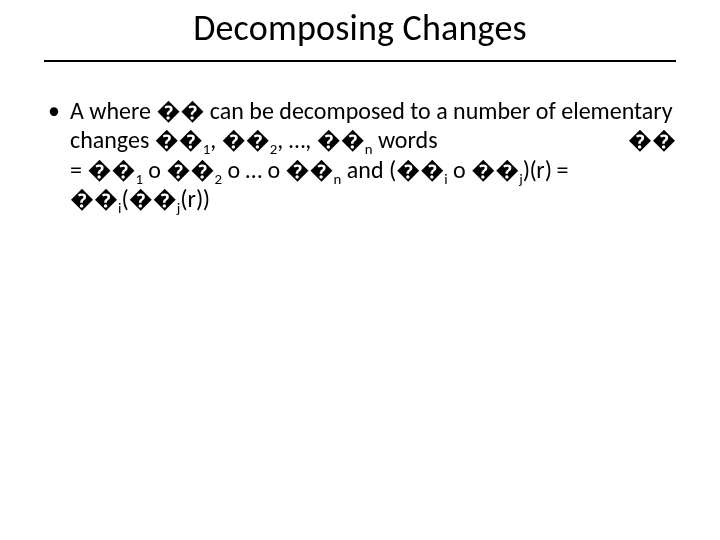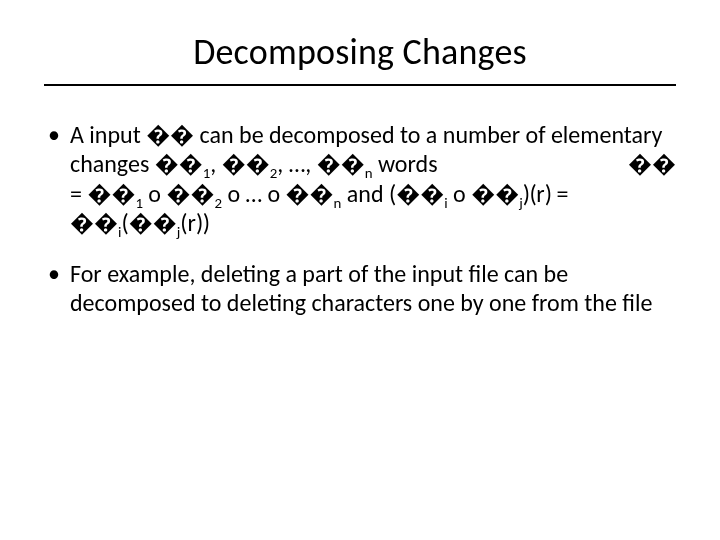--- a/index.html
+++ b/index.html
@@ -1,38 +1,37 @@
 <!DOCTYPE html>
 <html><head>
 <meta charset="utf-8">
 <style>
   * { margin: 0; padding: 0; box-sizing: border-box; }
   html, body { width: 720px; height: 540px; background: #fff; font-family: Calibri, "Segoe UI", Arial, sans-serif; color: #000; }
-  .slide { width: 720px; height: 399px; padding: 30px 44px 22px 44px; position: relative; }
+  .slide { width: 720px; height: 399px; padding: 6px 44px 22px 44px; position: relative; }
   .title { font-size: 36px; font-weight: 400; text-align: center; letter-spacing: 0.2px; }
   .rule { border: none; border-top: 2.5px solid #000; margin: 10px 0 34px 0; }
   ul.points { list-style: none; padding-left: 0; }
   ul.points > li { position: relative; padding-left: 26px; font-size: 24px; line-height: 1.22; margin-bottom: 22px; }
   ul.points > li::before { content: "•"; position: absolute; left: 4px; top: 0; font-size: 24px; }
   .glyph { font-family: Arial, sans-serif; }
   .sub { font-size: 0.62em; vertical-align: sub; line-height: 0; }
   .tight { letter-spacing: -0.5px; }
   .hl { text-decoration: underline; text-decoration-thickness: 1px; }
 </style>
 </head>
 <body>
 
 <div class="slide">
   <h1 class="title">Decomposing Changes</h1>
   <hr class="rule">
 
   <ul class="points">
 
     <li>
-      <span>A input </span><span class="glyph">��</span><span> can be decomposed to a number of elementary changes </span><span class="glyph">��</span><span class="sub">1</span><span>, </span><span class="glyph">��</span><span class="sub">2</span><span>, …, </span><span class="glyph">��</span><span class="sub">n</span><span> words </span><span style="float:right" class="glyph">��</span><br>
+      <span>A where </span><span class="glyph">��</span><span> can be decomposed to a number of elementary changes </span><span class="glyph">��</span><span class="sub">1</span><span>, </span><span class="glyph">��</span><span class="sub">2</span><span>, …, </span><span class="glyph">��</span><span class="sub">n</span><span> words </span><span style="float:right" class="glyph">��</span><br>
       <span> = </span><span class="glyph">��</span><span class="sub">1</span><span> o </span><span class="glyph">��</span><span class="sub">2</span><span> o … o </span><span class="glyph">��</span><span class="sub">n</span><span> and (</span><span class="glyph">��</span><span class="sub">i</span><span> o </span><span class="glyph">��</span><span class="sub">j</span><span class="tight">)(</span><span>r</span><span class="tight">) = </span><span class="glyph">��</span><span class="sub">i</span><span>(</span><span class="glyph">��</span><span class="sub">j</span><span>(</span><span>r</span><span class="tight">))</span>
     </li>
 
-    <li>For example, deleting a part of the input file can be decomposed to deleting characters one by one from the file</li>
 
 
   </ul>
 </div>
 
 </body></html>

